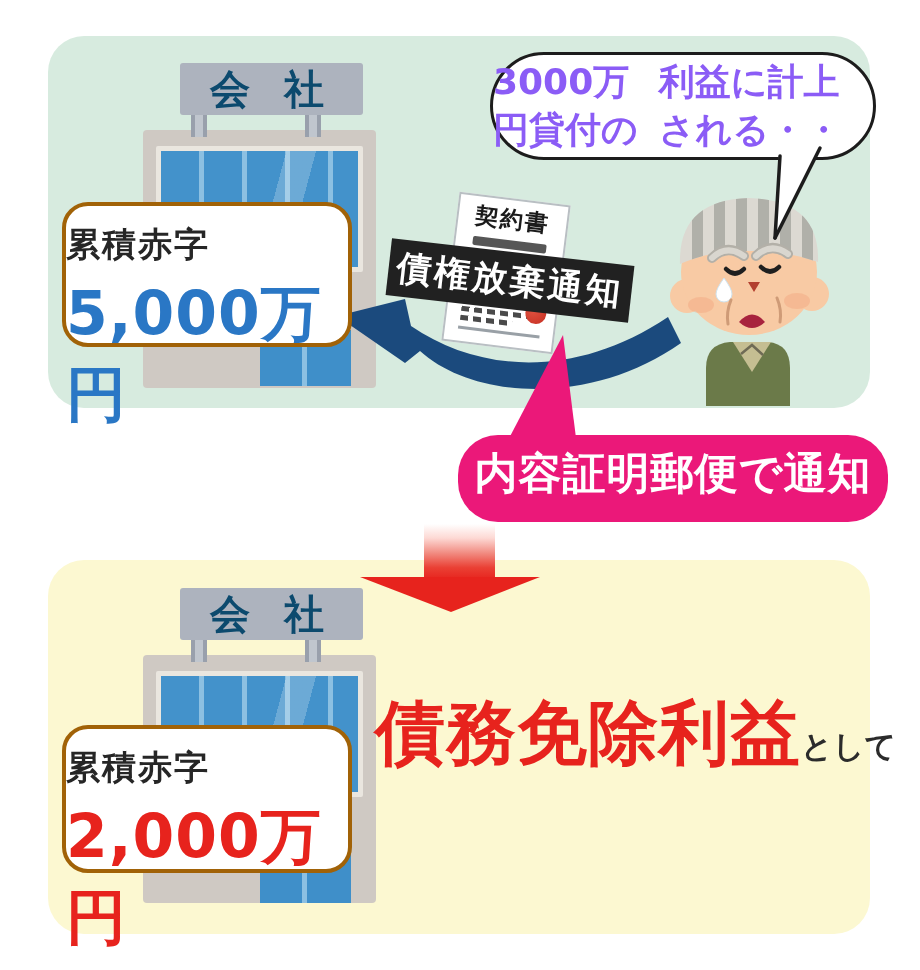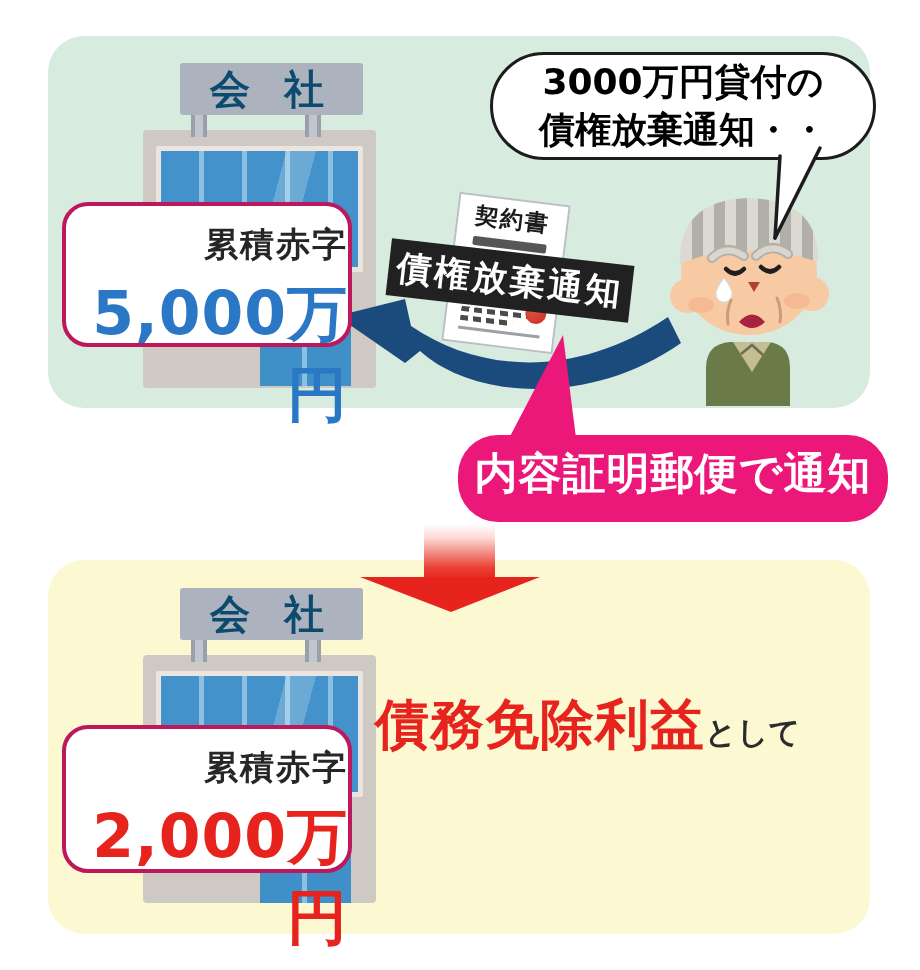--- a/index.html
+++ b/index.html
@@ -20,31 +20,31 @@
   .windows{position:absolute;left:108px;width:207px;height:126px;box-sizing:border-box;
            border:5px solid #eae6df;border-radius:2px;
            background-image:
              linear-gradient(105deg,rgba(255,255,255,0) 55%,rgba(255,255,255,.22) 55%,rgba(255,255,255,.22) 68%,rgba(255,255,255,0) 68%),
              repeating-linear-gradient(90deg,rgba(0,0,0,0) 0 38px,#8cc0e2 38px 43px);
            background-color:#4392cb;}
   .door{position:absolute;left:212px;width:91px;
         background-image:linear-gradient(90deg,rgba(0,0,0,0) 0 42px,#8cc0e2 42px 47px,rgba(0,0,0,0) 47px);
         background-color:#3f8fc9;}
   
-  .deficit-box{position:absolute;left:62px;width:290px;background:#fff;border:4px solid #be185d;
-               border-radius:26px;text-align:right;box-sizing:border-box;z-index:4;}
+  .deficit-box{position:absolute;left:62px;width:290px;background:#fff;border:4px solid #a16207;
+               border-radius:26px;text-align:left;box-sizing:border-box;z-index:4;}
   .deficit-label{font-size:34px;color:#262626;margin-top:16px;letter-spacing:2px;}
   .deficit-value{font-size:60px;margin-top:6px;letter-spacing:1px;}
   .value-blue{color:var(--blue,#2a77c5);}
   .value-red{color:var(--red,#e7231d);}
   
   .bubble{position:absolute;left:490px;top:52px;width:386px;height:108px;background:#fff;
           border:3.5px solid #1c1c1c;border-radius:54px;z-index:5;
-          display:flex;flex-direction:column;align-items:center;justify-content:center;
-          font-size:36px;color:#000000;line-height:1.34;box-sizing:border-box;}
+          display:flex;align-items:center;justify-content:center;
+          font-size:36px;color:#8b5cf6;line-height:1.34;box-sizing:border-box;}
   
   .paper{position:absolute;left:450px;top:198px;width:112px;height:150px;background:#fff;
          border:2px solid #b9bfc3;transform:rotate(7deg);z-index:3;box-sizing:border-box;
          display:flex;flex-direction:column;align-items:center;padding:4px 6px;}
   .paper-title{font-size:23px;color:#1a1a1a;letter-spacing:2px;}
   .paper-bar{width:78%;height:9px;background:#3f3f3f;border-radius:2px;margin-top:5px;opacity:.88;}
   .paper-space{flex:1;}
   .paper-dashes{width:72%;height:5px;margin-top:4px;align-self:flex-start;margin-left:8%;
     background:repeating-linear-gradient(90deg,#4a4a4a 0 8px,rgba(0,0,0,0) 8px 13px);}
   .paper-underline{width:86%;height:3px;background:#99a0a6;margin:6px 0 8px 0;}
@@ -52,21 +52,21 @@
         background:radial-gradient(circle at 35% 35%,#e05240,#c62f22);}
   .banner{position:absolute;left:388px;top:252px;width:244px;height:57px;background:#212121;color:#fff;
           font-size:35px;line-height:57px;text-align:center;letter-spacing:3px;transform:rotate(6.5deg);z-index:3;}
   
   .callout{position:absolute;left:458px;top:435px;width:430px;height:87px;border-radius:40px;
            background:var(--pink,#eb1879);color:#fff;font-size:43px;line-height:77px;text-align:center;
            letter-spacing:1px;z-index:4;}
   
   .result{position:absolute;left:375px;top:698px;width:510px;z-index:4;line-height:1.0;}
   .result-line1{white-space:nowrap;}
-  .result-highlight{font-size:54px;color:var(--red,#e7231d);letter-spacing:1px;}
+  .result-highlight{font-size:70px;color:var(--red,#e7231d);letter-spacing:1px;}
   .result-suffix{font-size:31px;color:#2b2b2b;}
   .result-line2{font-size:43px;color:#2b2b2b;margin-top:12px;letter-spacing:1px;}
   svg.layer{position:absolute;left:0;top:0;pointer-events:none;}
   .z2{z-index:2;} .z3{z-index:3;} .z6{z-index:6;}
 </style>
 </head>
 <body>
 
 <div class="canvas">
 
@@ -167,21 +167,21 @@
     <div class="deficit-label">累積赤字</div>
     <div class="deficit-value value-blue">5,000万円</div>
   </div>
   <div class="deficit-box" style="top:725px;height:148px;">
     <div class="deficit-label">累積赤字</div>
     <div class="deficit-value value-red">2,000万円</div>
   </div>
 
   <div class="bubble">
     <div>3000万円貸付の</div>
-    <div>債権放棄通知・・</div>
+    <div>利益に計上される・・</div>
   </div>
   <svg class="layer z6" width="920" height="970" viewBox="0 0 920 970">
     <polygon points="779,150 823,142 775,238" fill="#ffffff"></polygon>
     <line x1="780" y1="156" x2="775" y2="238" stroke="#1c1c1c" stroke-width="3.5" stroke-linecap="round"></line>
     <line x1="820" y1="148" x2="775" y2="238" stroke="#1c1c1c" stroke-width="3.5" stroke-linecap="round"></line>
   </svg>
 
   <div class="callout">内容証明郵便で通知</div>
 
   <div class="result">

